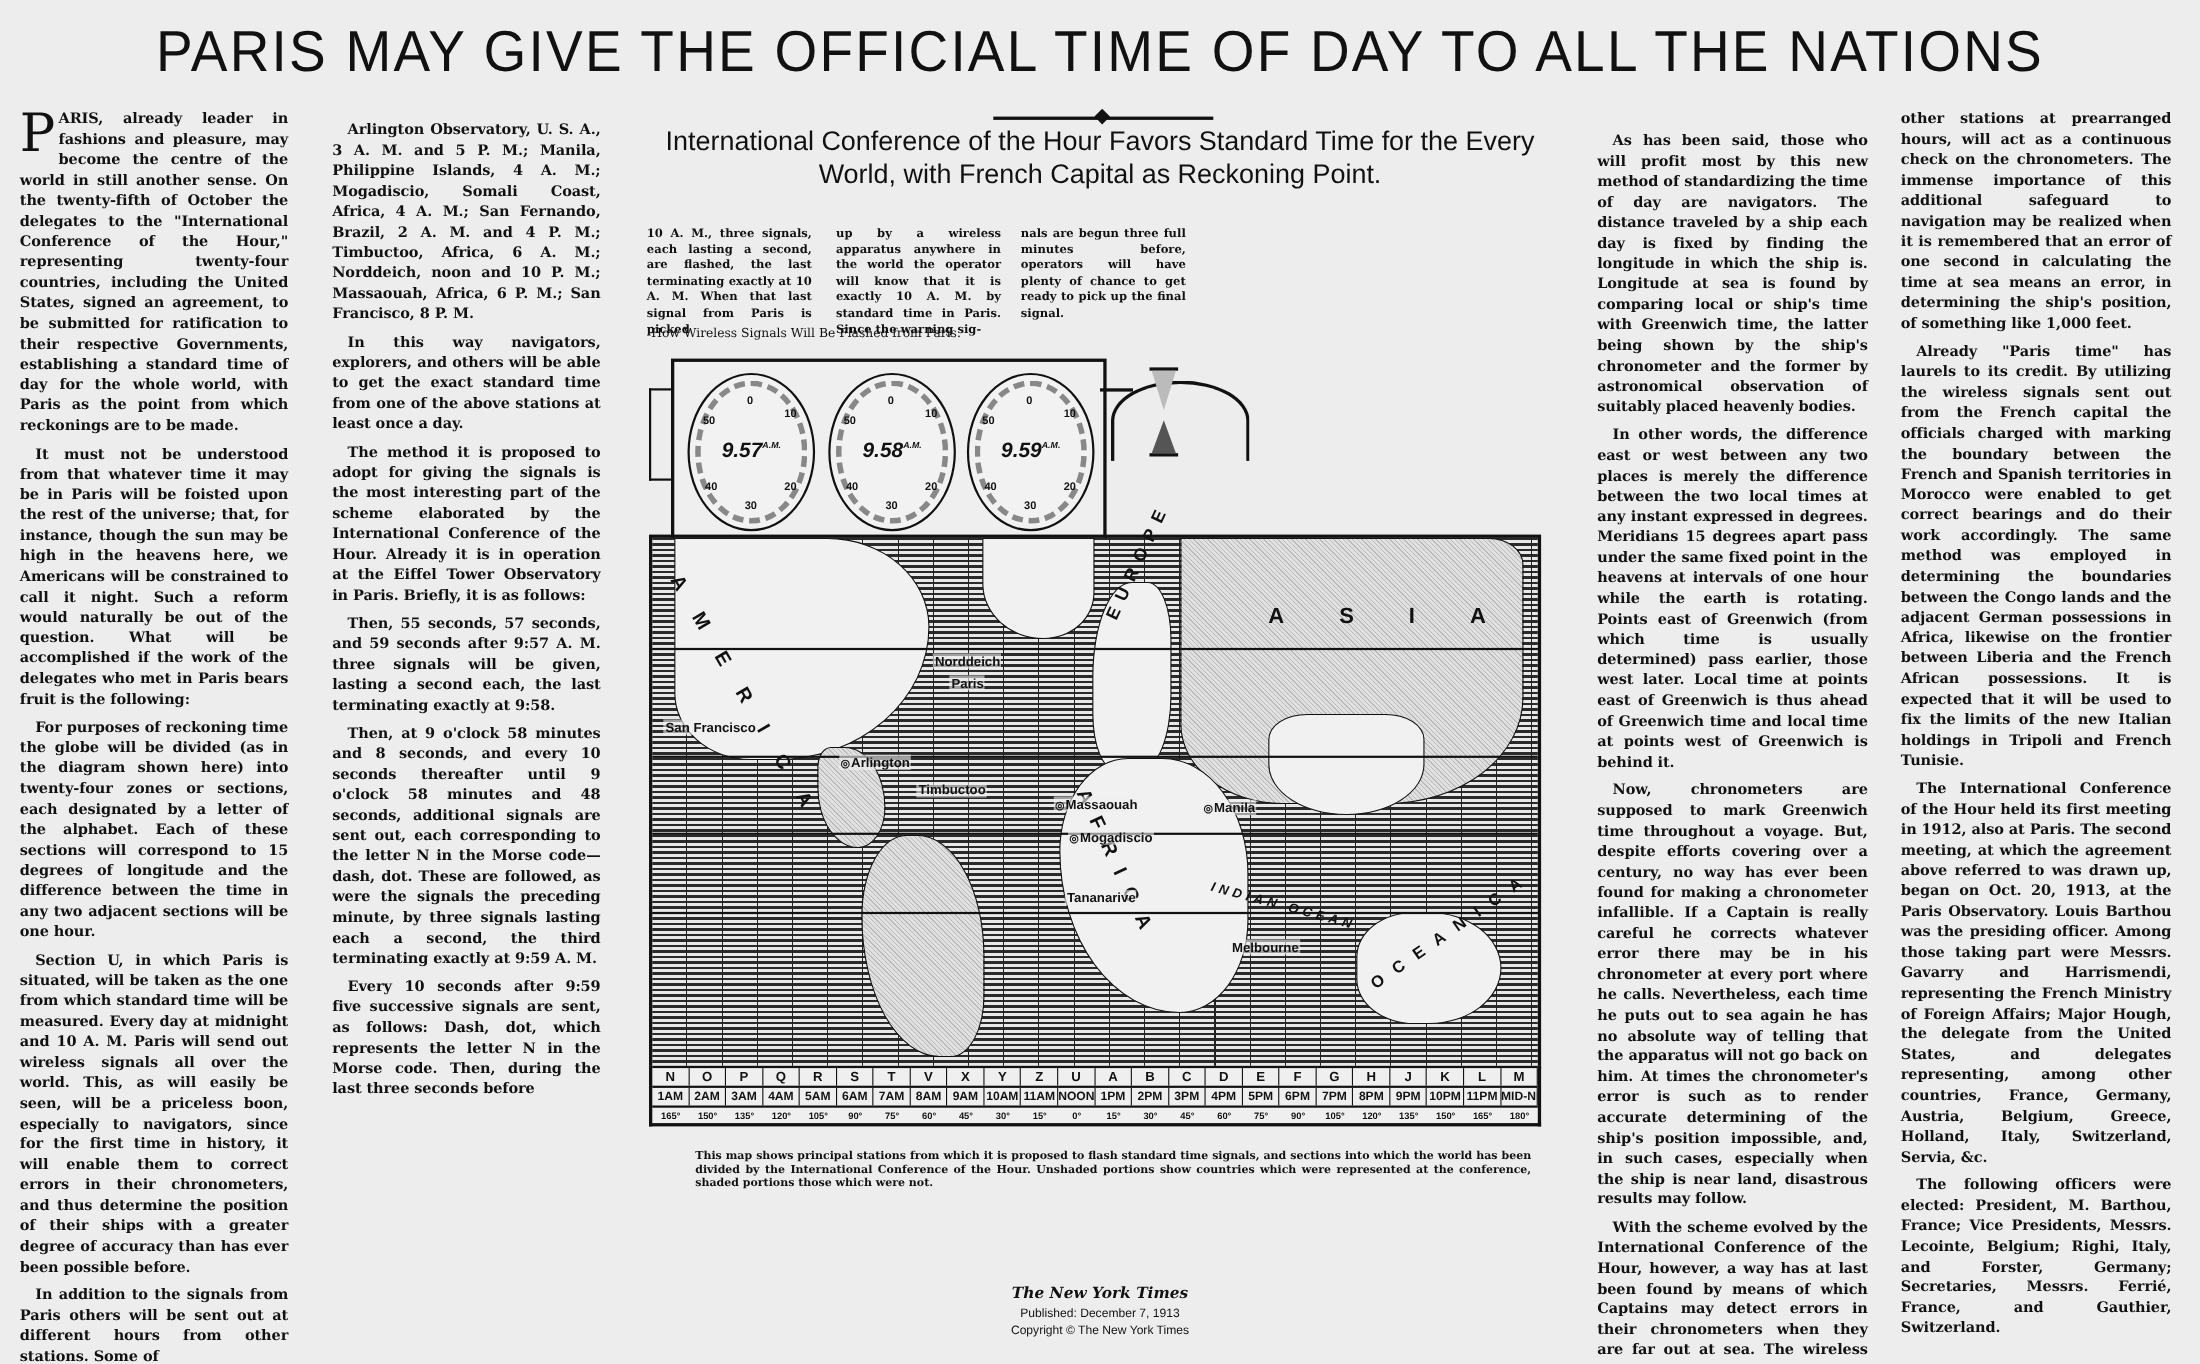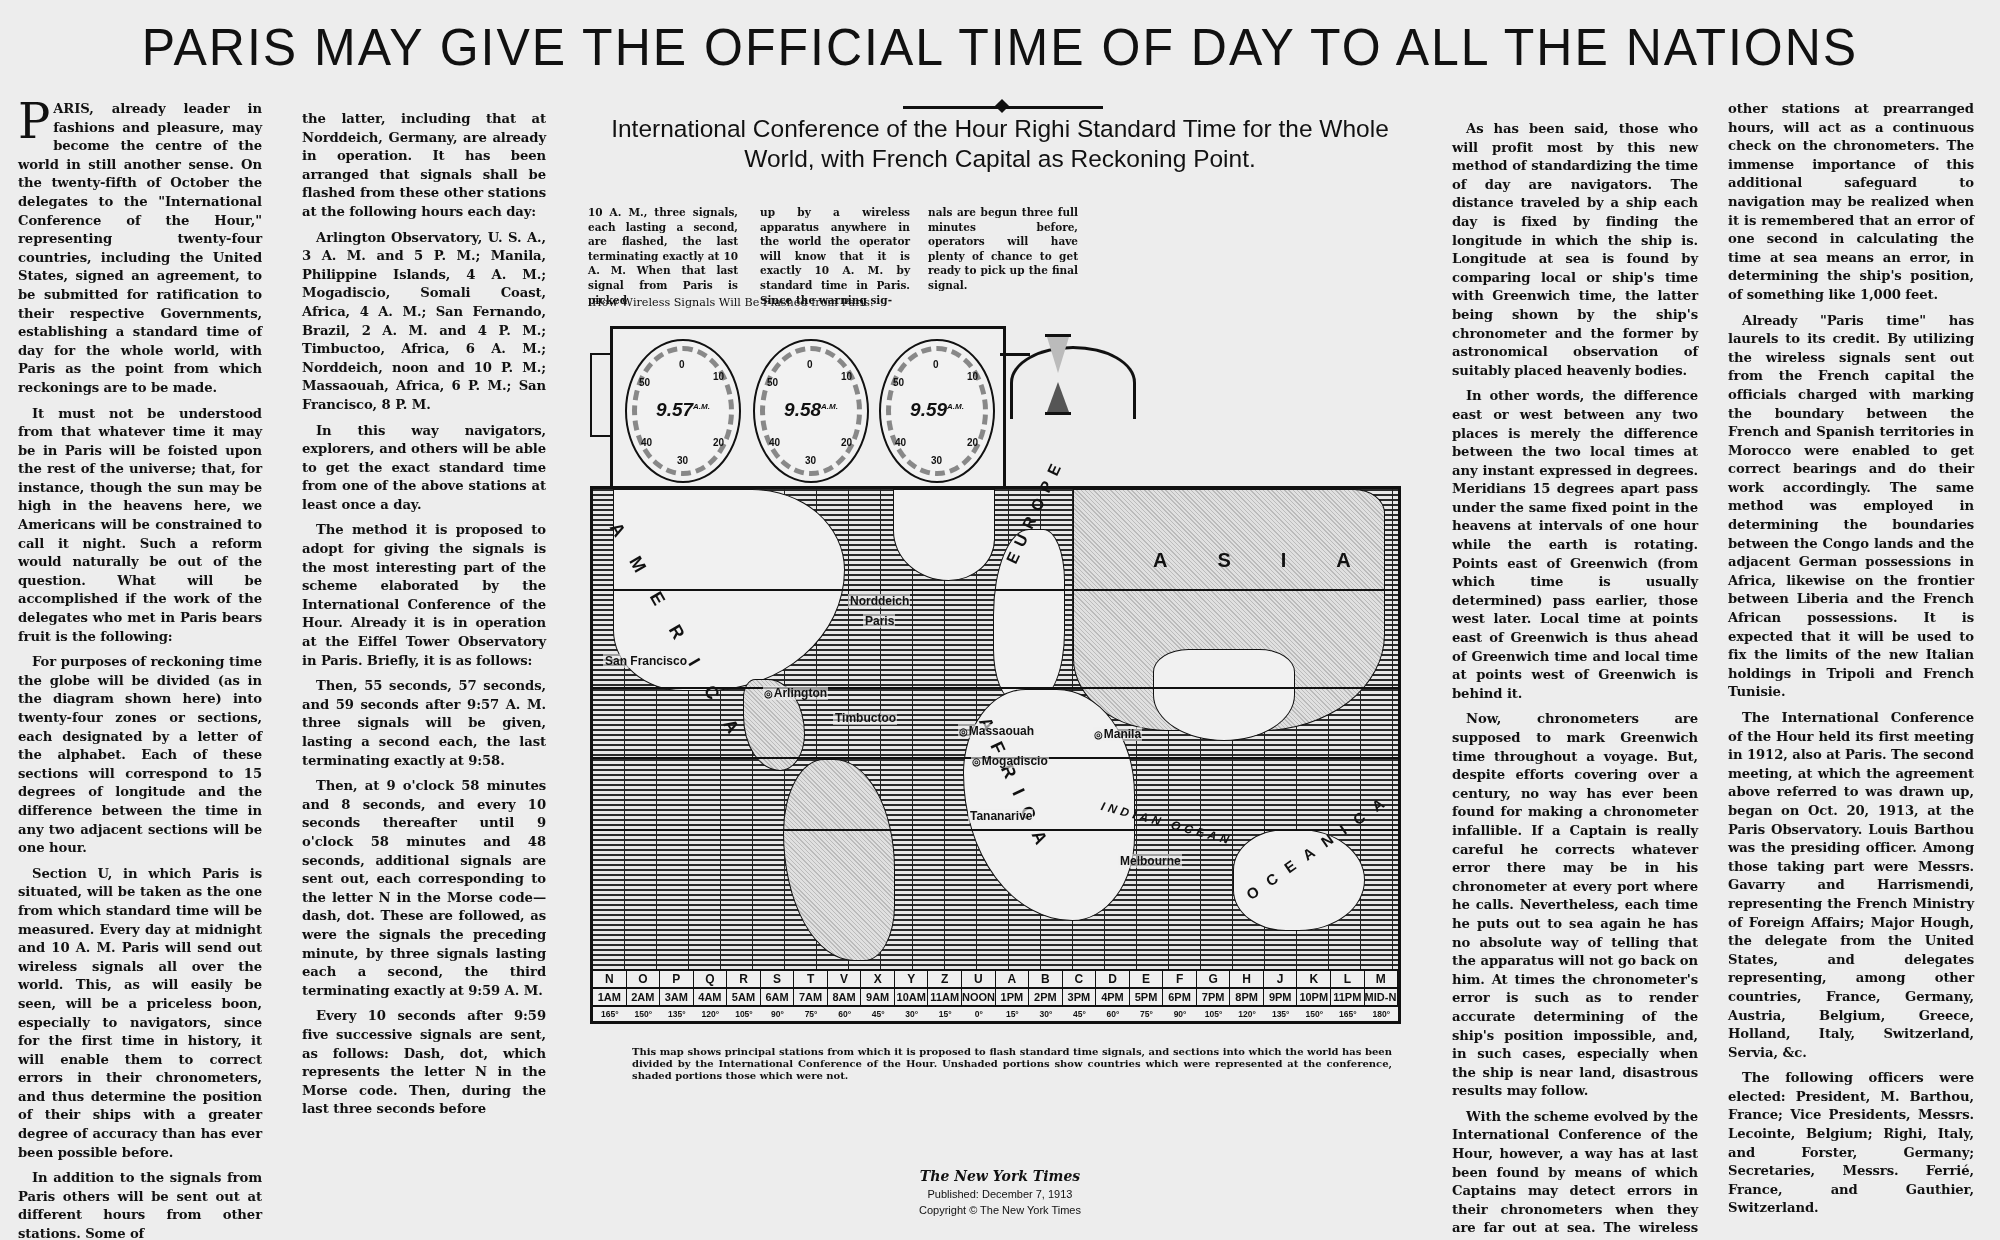--- a/index.html
+++ b/index.html
@@ -59,32 +59,31 @@
 
 <div class="col" style="left:18px;top:100px;width:244px;">
   <p class="drop"><span class="dropcap">P</span><span>ARIS, already leader in fashions and pleasure, may become the centre of the world in still another sense. On the twenty-fifth of October the delegates to the "International Conference of the Hour," representing twenty-four countries, including the United States, signed an agreement, to be submitted for ratification to their respective Governments, establishing a standard time of day for the whole world, with Paris as the point from which reckonings are to be made.</span></p>
   <p>It must not be understood from that whatever time it may be in Paris will be foisted upon the rest of the universe; that, for instance, though the sun may be high in the heavens here, we Americans will be constrained to call it night. Such a reform would naturally be out of the question. What will be accomplished if the work of the delegates who met in Paris bears fruit is the following:</p>
   <p>For purposes of reckoning time the globe will be divided (as in the diagram shown here) into twenty-four zones or sections, each designated by a letter of the alphabet. Each of these sections will correspond to 15 degrees of longitude and the difference between the time in any two adjacent sections will be one hour.</p>
   <p>Section U, in which Paris is situated, will be taken as the one from which standard time will be measured. Every day at midnight and 10 A. M. Paris will send out wireless signals all over the world. This, as will easily be seen, will be a priceless boon, especially to navigators, since for the first time in history, it will enable them to correct errors in their chronometers, and thus determine the position of their ships with a greater degree of accuracy than has ever been possible before.</p>
   <p>In addition to the signals from Paris others will be sent out at different hours from other stations. Some of</p>
 </div>
 
 <div class="col" style="left:302px;top:110px;width:244px;">
-  <p style="text-indent:0">the latter, including that at Norddeich, Germany, are already in operation. It has been arranged that signals shall be flashed from these other stations at the following hours each day:</p>
   <p>Arlington Observatory, U. S. A., 3 A. M. and 5 P. M.; Manila, Philippine Islands, 4 A. M.; Mogadiscio, Somali Coast, Africa, 4 A. M.; San Fernando, Brazil, 2 A. M. and 4 P. M.; Timbuctoo, Africa, 6 A. M.; Norddeich, noon and 10 P. M.; Massaouah, Africa, 6 P. M.; San Francisco, 8 P. M.</p>
   <p>In this way navigators, explorers, and others will be able to get the exact standard time from one of the above stations at least once a day.</p>
   <p>The method it is proposed to adopt for giving the signals is the most interesting part of the scheme elaborated by the International Conference of the Hour. Already it is in operation at the Eiffel Tower Observatory in Paris. Briefly, it is as follows:</p>
   <p>Then, 55 seconds, 57 seconds, and 59 seconds after 9:57 A. M. three signals will be given, lasting a second each, the last terminating exactly at 9:58.</p>
   <p>Then, at 9 o'clock 58 minutes and 8 seconds, and every 10 seconds thereafter until 9 o'clock 58 minutes and 48 seconds, additional signals are sent out, each corresponding to the letter N in the Morse code—dash, dot. These are followed, as were the signals the preceding minute, by three signals lasting each a second, the third terminating exactly at 9:59 A. M.</p>
   <p>Every 10 seconds after 9:59 five successive signals are sent, as follows: Dash, dot, which represents the letter N in the Morse code. Then, during the last three seconds before</p>
 </div>
 
 <div class="rule"></div>
 <div class="rule-diamond"></div>
-<div class="subhead">International Conference of the Hour Righi Standard Time for the Whole World, with French Capital as Reckoning Point.</div>
+<div class="subhead">International Conference of the Hour Favors Standard Time for the Every World, with French Capital as Reckoning Point.</div>
 
 <div class="small-col" style="left:588px;">10 A. M., three signals, each lasting a second, are flashed, the last terminating exactly at 10 A. M. When that last signal from Paris is picked</div>
 <div class="small-col" style="left:760px;">up by a wireless apparatus anywhere in the world the operator will know that it is exactly 10 A. M. by standard time in Paris. Since the warning sig-</div>
 <div class="small-col" style="left:928px;">nals are begun three full minutes before, operators will have plenty of chance to get ready to pick up the final signal.</div>
 
 <div class="map-title">How Wireless Signals Will Be Flashed from Paris.</div>
 
 <div class="map-wrap">
   <div class="clock-stub"></div>
   <div class="clock-box">

